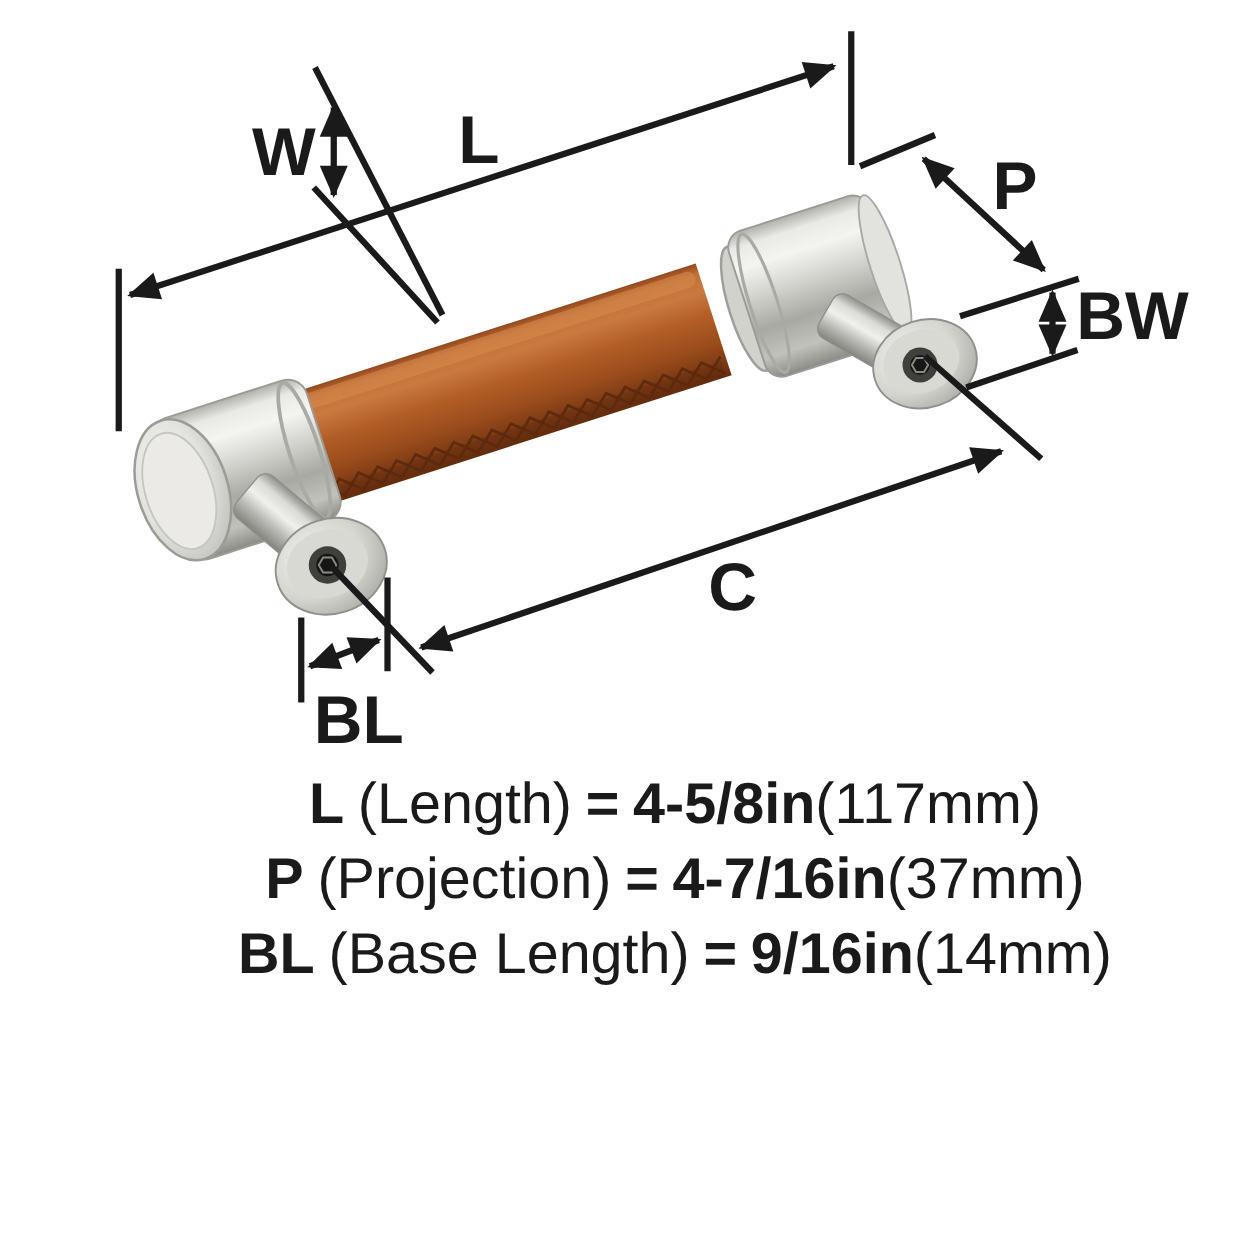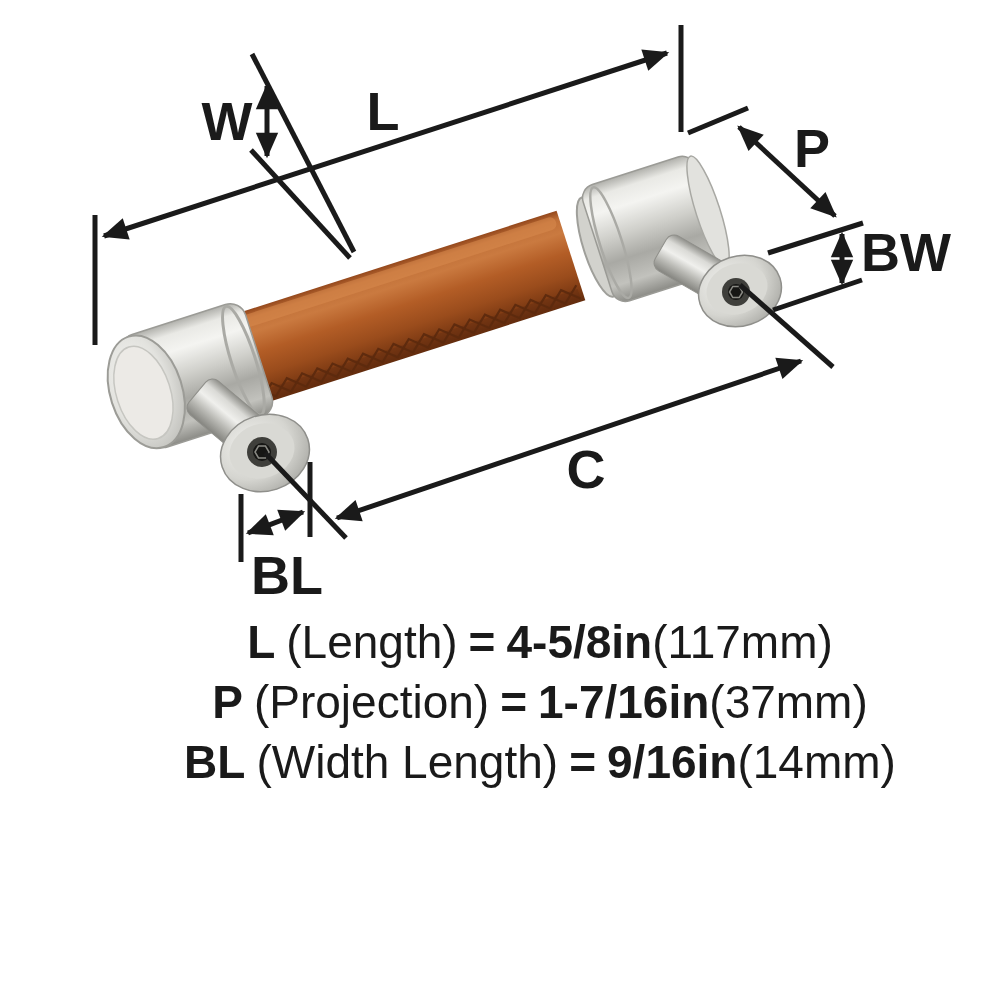--- a/index.html
+++ b/index.html
@@ -166,19 +166,19 @@
     <text class="dimlbl" x="906" y="271" text-anchor="middle">BW</text>
     <text class="dimlbl" x="586" y="488" text-anchor="middle">C</text>
     <text class="dimlbl" x="287" y="594" text-anchor="middle">BL</text>
   </svg>
 
   <div class="specs">
     <div class="spec-line">
       <span class="sb key">L</span><span class="sr">(Length)</span><span class="sb eq">=</span><span class="sb">4-5/8in</span><span class="sr">(117mm)</span>
     </div>
     <div class="spec-line">
-      <span class="sb key">P</span><span class="sr">(Projection)</span><span class="sb eq">=</span><span class="sb">1-7/16in</span><span class="sr">(37mm)</span>
+      <span class="sb key">P</span><span class="sr">(Projection)</span><span class="sb eq">=</span><span class="sb">4-7/16in</span><span class="sr">(37mm)</span>
     </div>
     <div class="spec-line">
-      <span class="sb key">BL</span><span class="sr">(Width Length)</span><span class="sb eq">=</span><span class="sb">9/16in</span><span class="sr">(14mm)</span>
+      <span class="sb key">BL</span><span class="sr">(Base Length)</span><span class="sb eq">=</span><span class="sb">9/16in</span><span class="sr">(14mm)</span>
     </div>
   </div>
 </div>
 
 </body></html>

